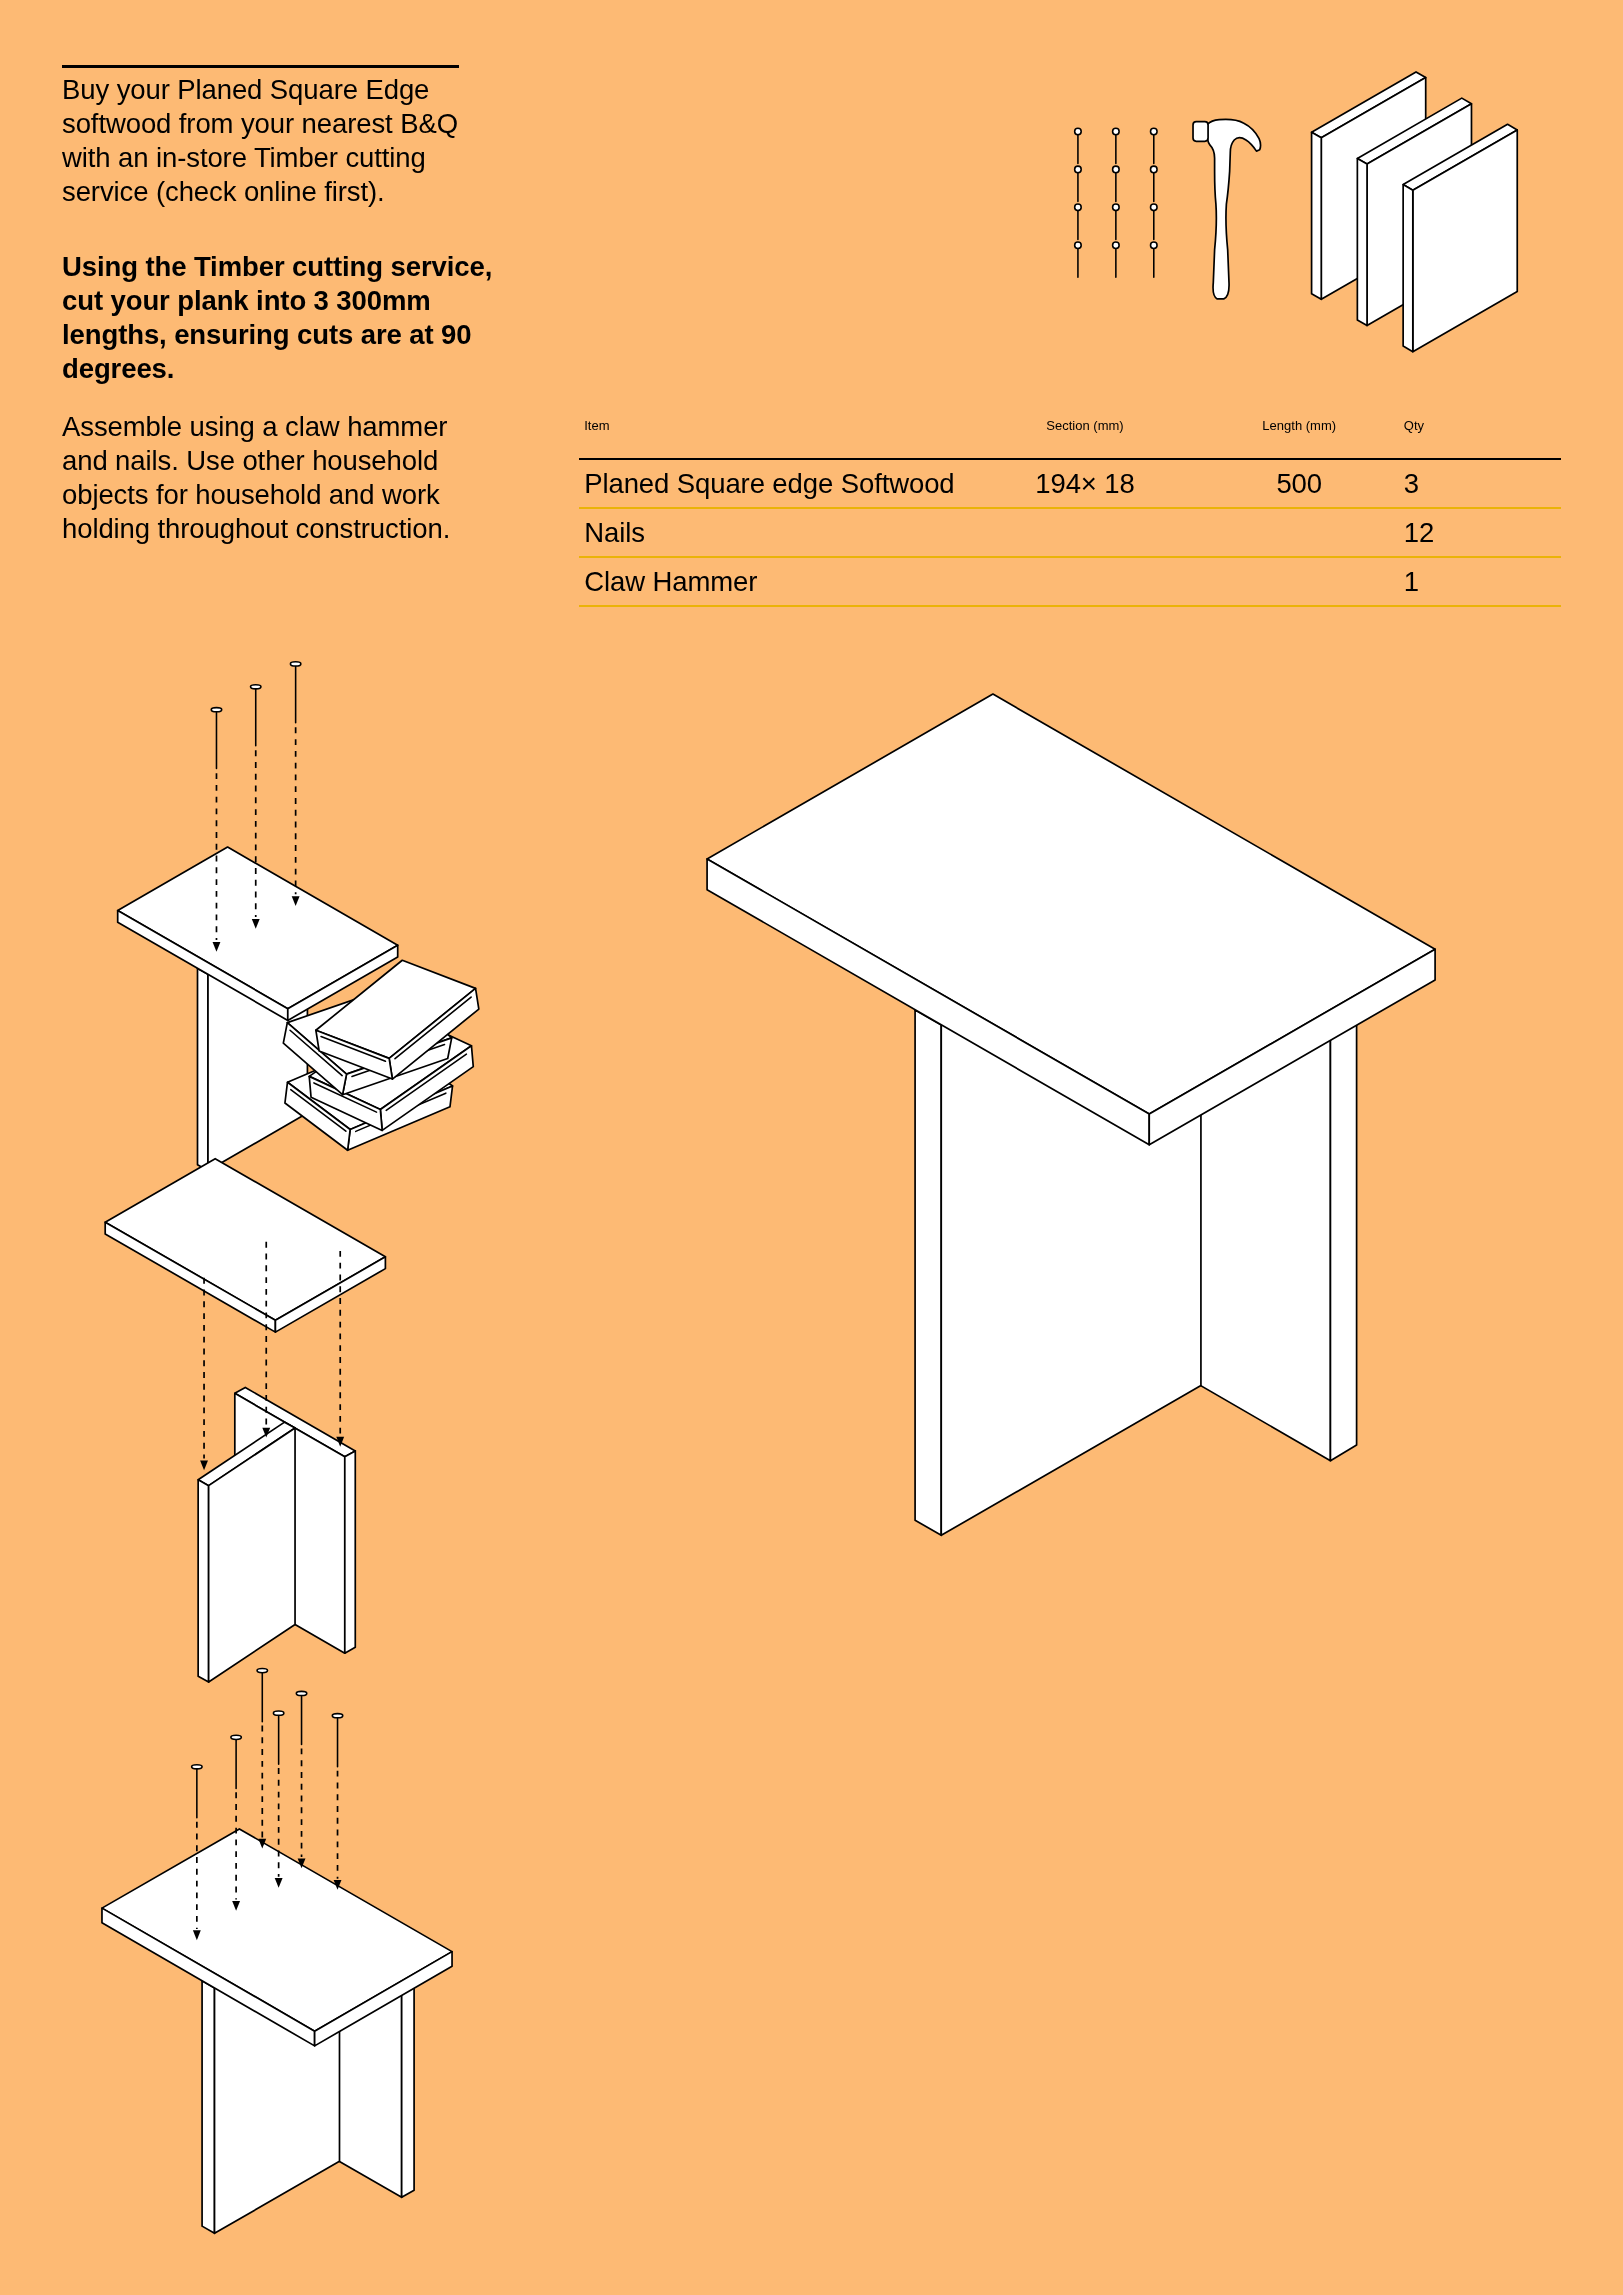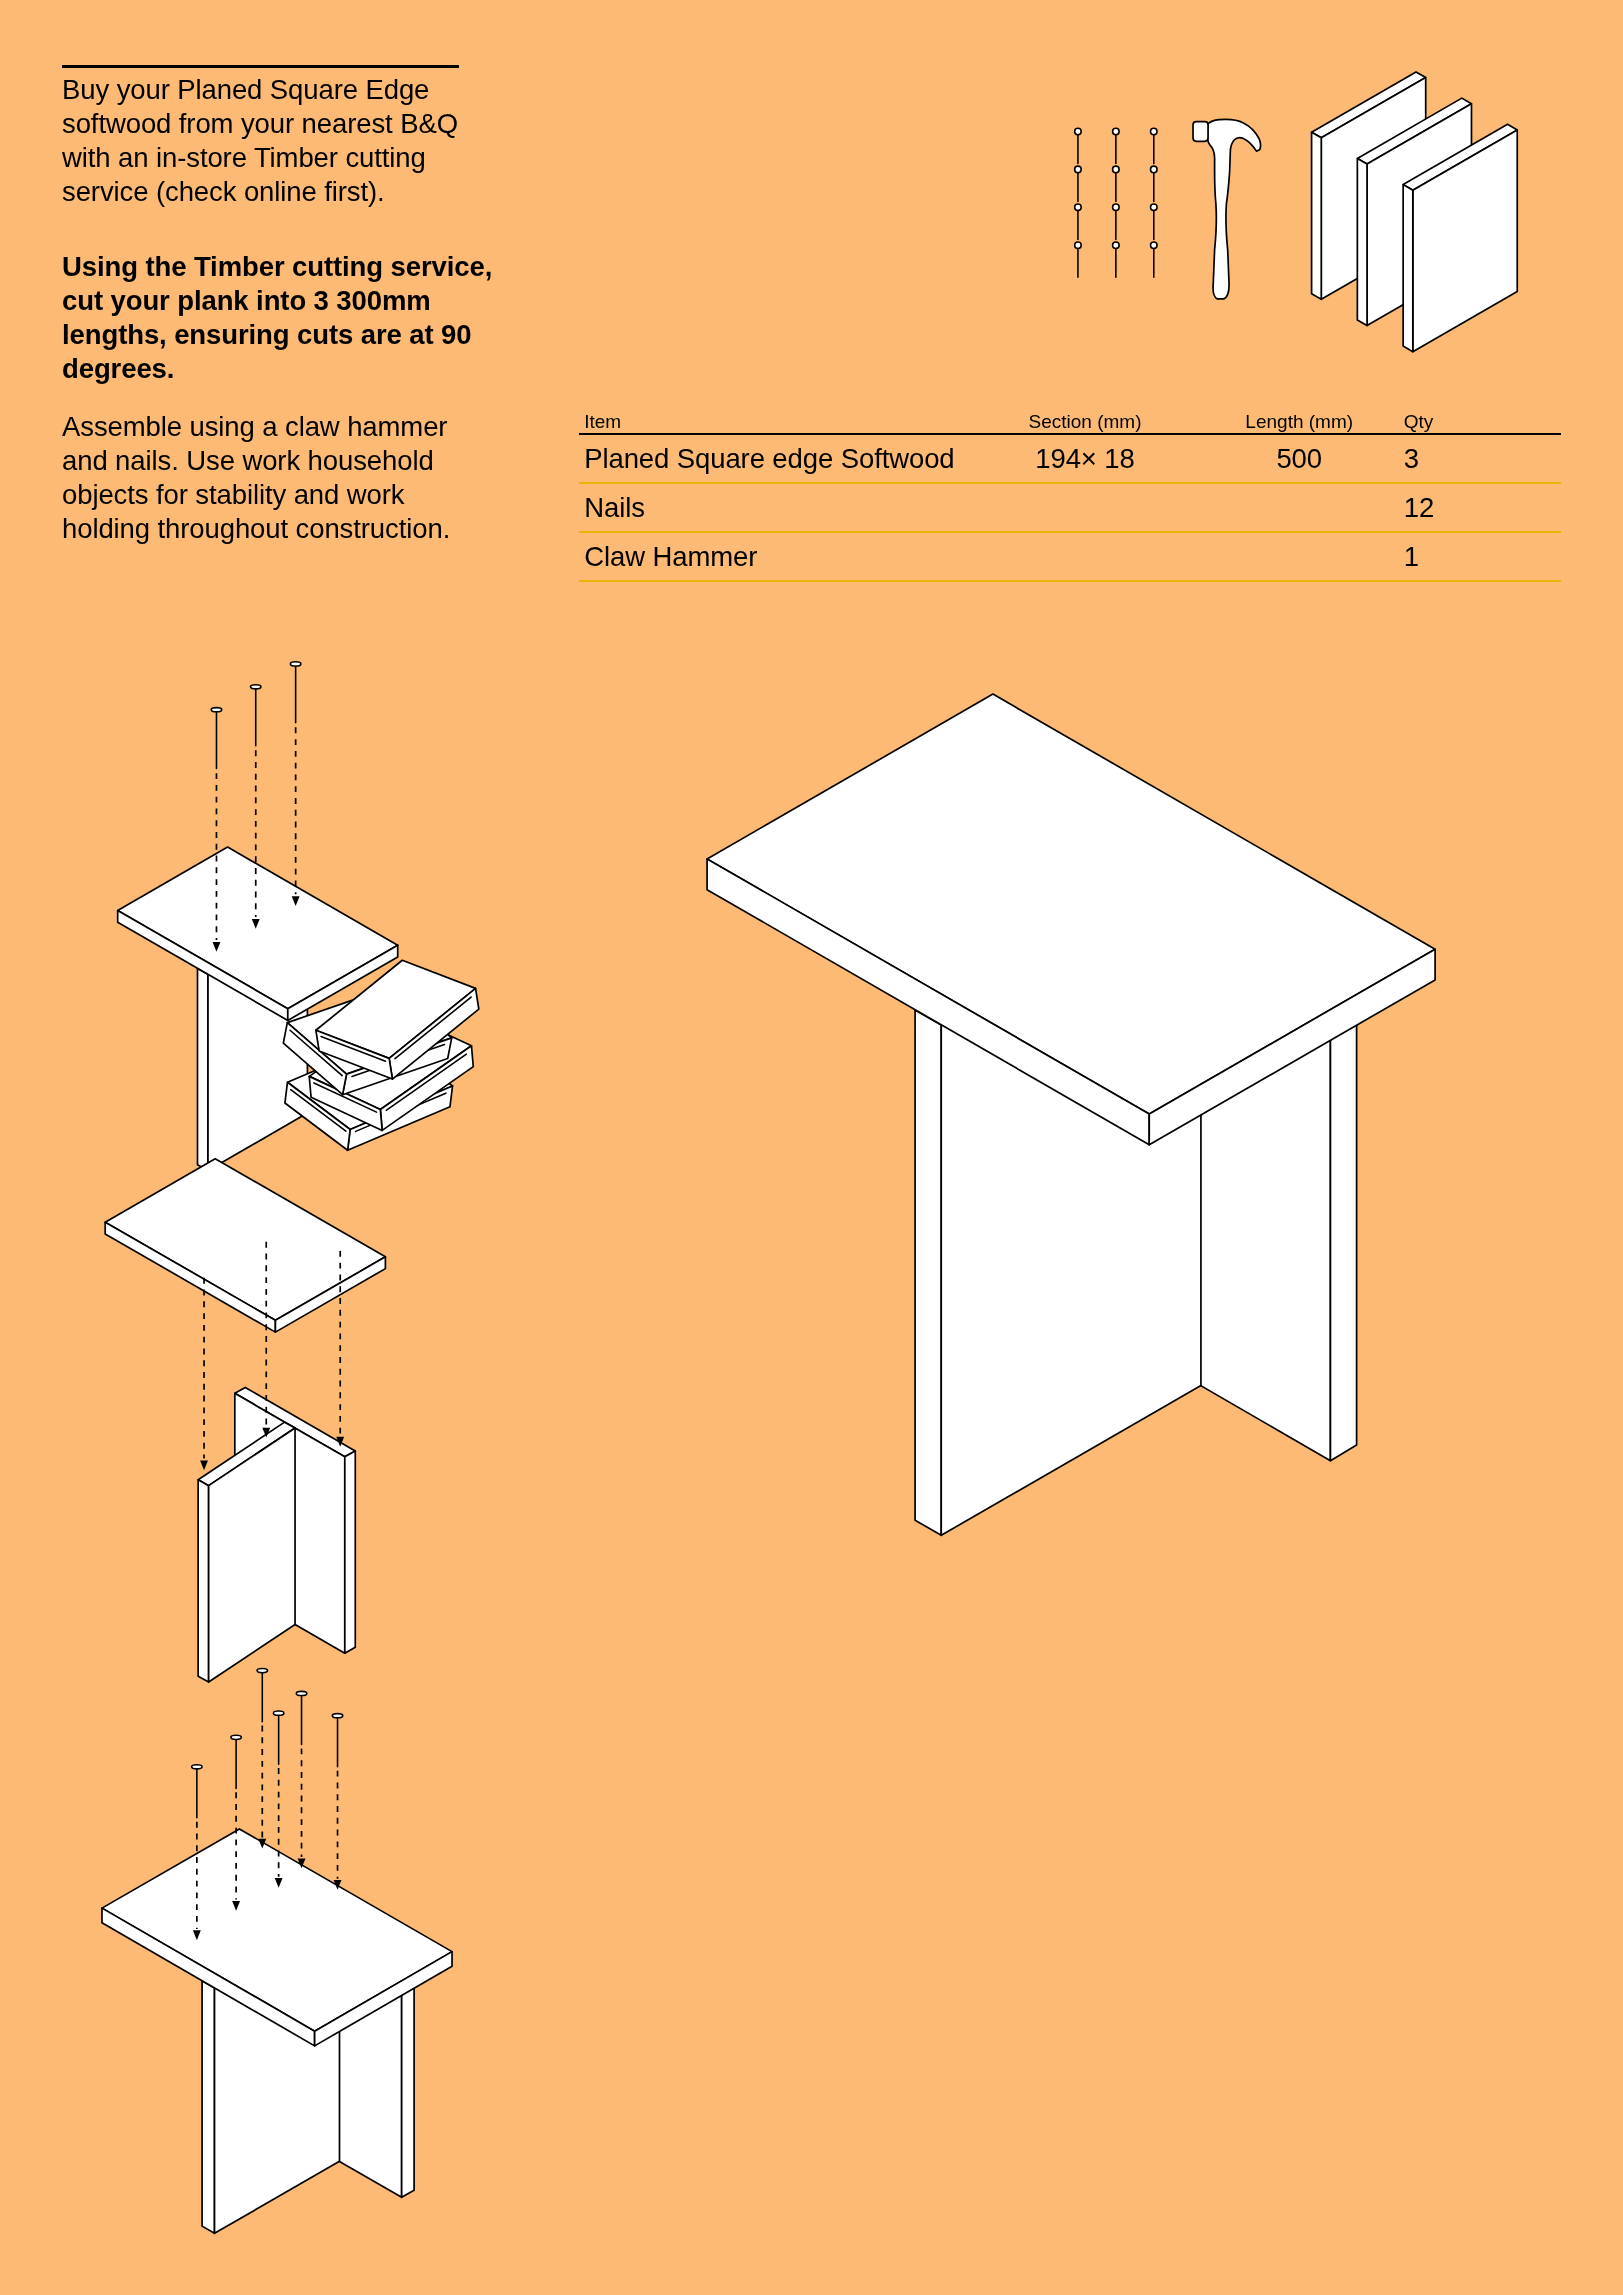--- a/index.html
+++ b/index.html
@@ -18,22 +18,22 @@
     font-size:27.5px;line-height:34px;letter-spacing:-0.1px;
   }
   .instructions p{margin:0;}
   .instructions p.p1{margin-bottom:41px;}
   .instructions p.p2{margin-bottom:24px;font-weight:bold;}
   table.materials{
     position:absolute;left:579px;top:390px;width:982px;
     border-collapse:collapse;table-layout:fixed;
   }
   table.materials th{
-    font-size:19px;font-weight:400;height:43px;
-    vertical-align:bottom;padding:0 0 0 0;
+    font-size:13px;font-weight:400;height:43px;
+    vertical-align:bottom;padding:0 0 25px 0;
     border-bottom:2px solid #000;
   }
   table.materials td{
     font-size:27.5px;height:47px;letter-spacing:-0.1px;
     padding:0;border-bottom:2px solid #eab308;
     vertical-align:middle;
   }
   .c-item{text-align:left;padding-left:5.2px !important;}
   .c-sec,.c-len{text-align:center;}
   .c-qty{text-align:left;padding-right:25px !important;}
@@ -47,21 +47,21 @@
 </head>
 <body>
 
 <div id="page">
 
   <div class="abs rule"></div>
 
   <div class="abs instructions">
     <p class="p1">Buy your Planed Square Edge softwood from your nearest B&amp;Q with an in-store Timber cutting service (check online first).</p>
     <p class="p2">Using the Timber cutting service, cut your plank into 3 300mm lengths, ensuring cuts are at 90 degrees.</p>
-    <p class="p3">Assemble using a claw hammer and nails. Use work household objects for stability and work holding throughout construction.</p>
+    <p class="p3">Assemble using a claw hammer and nails. Use other household objects for household and work holding throughout construction.</p>
   </div>
 
   <table class="materials">
     <colgroup>
       <col style="width:396px">
         <col style="width:219px">
         <col style="width:209px">
         <col style="width:157px">
     </colgroup>
     <thead>

